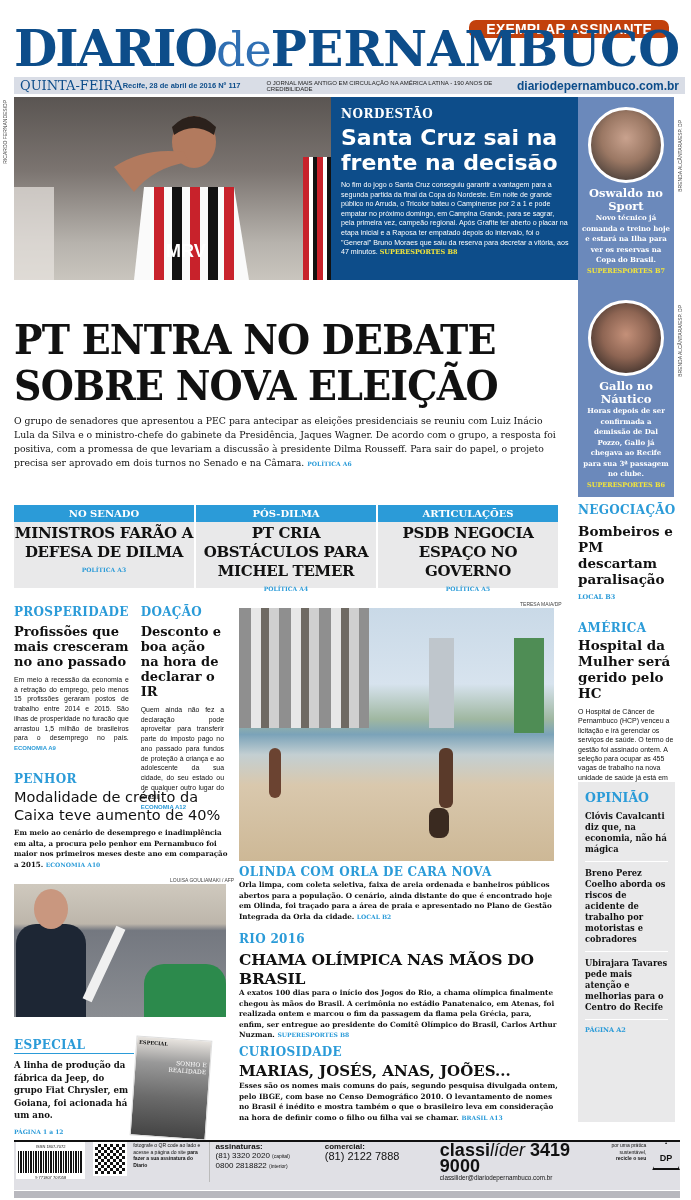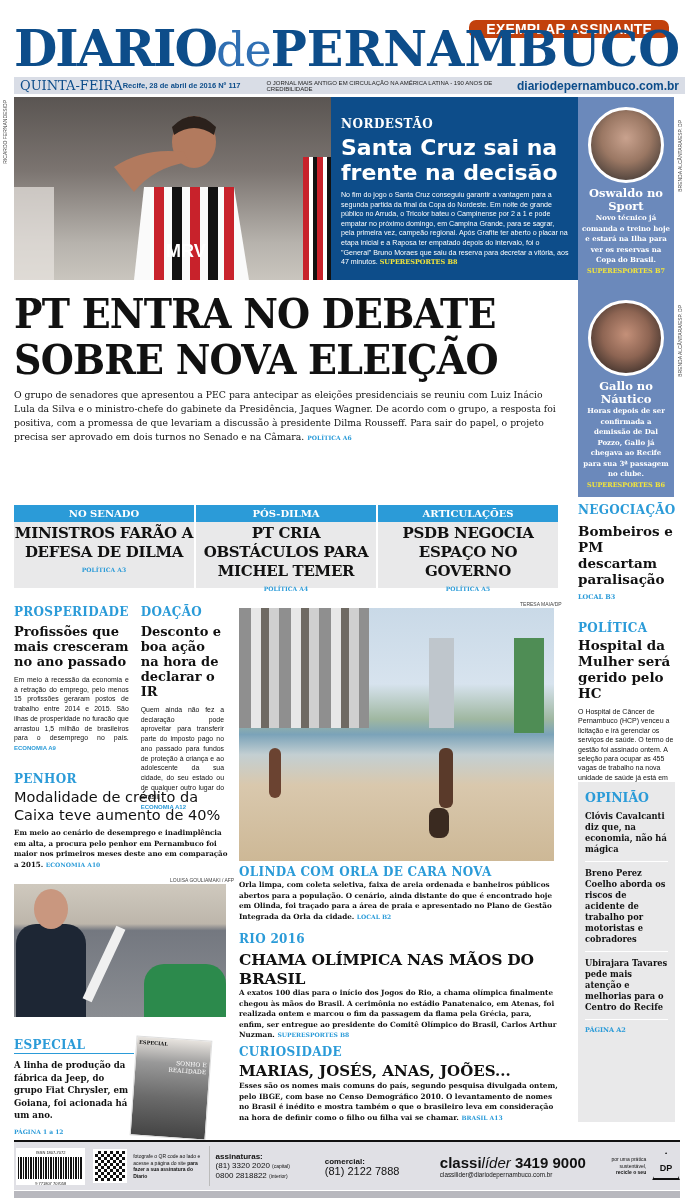--- a/index.html
+++ b/index.html
@@ -14,31 +14,31 @@
 .logo .c{font-size:48px;font-weight:bold;letter-spacing:0px}
 .dateline{left:14px;top:77px;width:671px;height:17px;background:#d9dde6;display:flex;align-items:center;padding:0 6px;font-family:"Liberation Sans",sans-serif}
 .dateline .day{color:#0d4d8a;font-weight:normal;font-size:13px;font-family:"DejaVu Serif",serif;margin-right:0}
 .dateline .loc{font-size:7.5px;font-weight:bold;color:#0d4d8a;margin-right:26px}
 .dateline .slogan{font-size:6px;color:#222;flex:1}
 .dateline .site{font-size:12px;font-weight:bold;color:#0d4d8a}
 
 .topphoto{left:14px;top:97px;width:317px;height:183px;background:linear-gradient(180deg,#5a5552 0%,#7b7470 40%,#b7b3ad 80%,#c9c5be 100%);overflow:hidden}
 .credit-v{font-family:"Liberation Sans",sans-serif;font-size:5px;color:#444;writing-mode:vertical-rl;transform:rotate(180deg)}
 .player{left:100px;top:10px;width:150px;height:173px}
-.nordeste{left:331px;top:97px;width:248px;height:183px;background:#0d4d8a;color:#fff;padding:20px 10px}
+.nordeste{left:331px;top:97px;width:248px;height:183px;background:#0d4d8a;color:#fff;padding:10px 10px}
 .nordeste .kick{font-size:12px;font-weight:bold;letter-spacing:.5px}
 .nordeste h2{font-family:"DejaVu Sans",sans-serif;font-size:22px;line-height:25px;font-weight:bold;margin:4px 0 6px}
 .nordeste p{font-family:"Liberation Sans",sans-serif;font-size:7.1px;line-height:9.6px}
 .ref-y{color:#f3e53a;font-weight:bold;font-family:"DejaVu Serif",serif;font-size:6.5px}
 .sidebox{left:578px;top:97px;width:96px;height:400px;background:#6b89bb;color:#fff;text-align:center;padding:0 4px}
 .avatar{width:76px;height:76px;border-radius:50%;border:3px solid #fff;margin:10px auto 0;background:radial-gradient(circle at 50% 40%,#c9a28e 0%,#9a7763 45%,#3a3431 90%)}
 .sidebox h3{font-size:11.5px;line-height:13px;font-weight:bold;margin-top:4px}
 .sidebox p{font-size:7px;line-height:10.5px;font-weight:bold}
 
-.lead{left:14px;top:290px;width:550px}
+.lead{left:14px;top:316px;width:550px}
 .lead h1{font-family:"DejaVu Serif",serif;font-weight:900;font-size:38px;line-height:43px;letter-spacing:-.8px;transform:scaleY(1.08);transform-origin:top left}
 .lead p{font-size:9.3px;line-height:14px;margin-top:12px}
 .ref-b{color:#2b9bd8;font-weight:bold;font-size:6px}
 
 .trio{left:14px;top:505px;width:544px;height:83px;display:flex;gap:2px}
 .trio .col{flex:1;background:#e9e9ea;text-align:center}
 .trio .hd{background:#2b9bd8;color:#fff;font-size:10px;font-weight:bold;height:17px;line-height:17px}
 .trio .tt{font-size:15px;line-height:19px;font-weight:900;margin-top:2px;letter-spacing:-.3px}
 .trio .rf{color:#2b9bd8;font-size:6px;font-weight:bold;margin-top:4px}
 
@@ -71,35 +71,35 @@
 .torch{left:14px;top:884px;width:212px;height:133px;background:linear-gradient(180deg,#cfc9be 0%,#bdb6ab 30%,#747880 35%,#8a8d92 100%);overflow:hidden}
 .curio{left:239px;top:1045px;width:320px}
 .curio h3{font-size:15px;font-weight:900;line-height:19px;margin-top:3px}
 .curio p{font-size:7.3px;line-height:10.5px;font-weight:bold}
 .especial{left:14px;top:1038px;width:120px}
 .especial .kick-b{border-bottom:1.5px solid #2b9bd8;padding-bottom:1px}
 .especial p{font-size:8.6px;line-height:12.5px;font-weight:bold;margin-top:5px}
 .especial .rf{color:#2b9bd8;font-size:6px;font-weight:bold;margin-top:6px}
 .cover{left:133px;top:1038px;width:76px;height:100px;background:linear-gradient(180deg,#e8e4df 0%,#999 25%,#6b6b6b 60%,#444 100%);transform:rotate(4deg);border:1px solid #ddd}
 
-.foot{left:14px;top:1140px;width:666px;height:50px;background:#e0e0e5;border-top:2px solid #111;display:flex;align-items:center;font-family:"Liberation Sans",sans-serif}
+.foot{left:14px;top:1140px;width:666px;height:50px;background:#e0e0e5;border-top:2px solid #111;display:flex;font-family:"Liberation Sans",sans-serif}
 .barcode{width:70px;height:37px;background:#fff;margin-left:2px;padding:2px;font-size:4px;text-align:center}
 .bars{height:22px;margin:2px 0;background:repeating-linear-gradient(90deg,#111 0 1px,#fff 1px 2px,#111 2px 4px,#fff 4px 5px)}
 .qr{width:34px;height:34px;margin-left:8px;background:repeating-conic-gradient(#111 0 25%,#fff 0 50%) 0 0/6px 6px;border:2px solid #fff}
 .qrtxt{font-size:5px;line-height:6.5px;width:70px;margin-left:6px}
 .qrtxt b{font-weight:bold}
 .vsep{width:1px;height:40px;background:#bbb;margin:0 6px}
 .assin{width:100px}
 .lbl{font-size:8px;font-weight:bold}
 .num{font-size:8px;line-height:10px}
 .num small{font-size:5px}
 .comer{width:110px;margin-left:10px}
 .comer .num{font-size:11px}
 .classi{width:150px;margin-left:6px}
-.classi .big{font-size:15px;font-weight:bold;line-height:16px}
+.classi .big{font-size:18px;font-weight:bold;line-height:16px}
 .classi .big i{font-weight:normal}
 .classi .mail{font-size:6.3px}
 .recic{font-size:5px;text-align:right;width:50px;margin-left:8px;line-height:6.5px}
 .dp{width:28px;height:28px;margin-left:6px;font-size:9px;font-weight:bold;text-align:center;line-height:28px;border:2px solid #111;clip-path:polygon(50% 0,100% 100%,0 100%)}
 .foot2{left:14px;top:1191px;width:666px;height:7px;background:#b8b8be}
 </style>
 </head>
 <body>
 
 <div class="abs mast">
@@ -170,21 +170,21 @@
     <div class="hd">ARTICULAÇÕES</div>
     <div class="tt">PSDB NEGOCIA ESPAÇO NO GOVERNO</div>
     <div class="rf">POLÍTICA A5</div>
   </div>
 </div>
 
 <div class="abs rcol">
   <div class="kick-b">NEGOCIAÇÃO</div>
   <h3>Bombeiros e PM descartam paralisação</h3>
   <div class="ref-b" style="margin-top:6px;font-size:6.5px">LOCAL B3</div>
-  <div class="kick-b" style="margin-top:20px">POLÍTICA</div>
+  <div class="kick-b" style="margin-top:20px">AMÉRICA</div>
   <h3 style="margin-top:2px">Hospital da Mulher será gerido pelo HC</h3>
   <p><span>O Hospital de Câncer de Pernambuco (HCP) venceu a licitação e irá gerenciar os serviços de saúde. O termo de gestão foi assinado ontem. A seleção para ocupar as 455 vagas de trabalho na nova unidade de saúde já está em andamento.</span> <span class="ref-b" style="font-size:6.5px">LOCAL B1</span></p>
 </div>
 
 <div class="abs opiniao">
   <div class="ttl">OPINIÃO</div>
   <div class="it">Clóvis Cavalcanti diz que, na economia, não há mágica</div>
   <div class="it">Breno Perez Coelho aborda os riscos de acidente de trabalho por motoristas e cobradores</div>
   <div class="it">Ubirajara Tavares pede mais atenção e melhorias para o Centro do Recife</div>
   <div class="ref-b" style="font-size:6.5px;margin-top:6px">PÁGINA A2</div>

